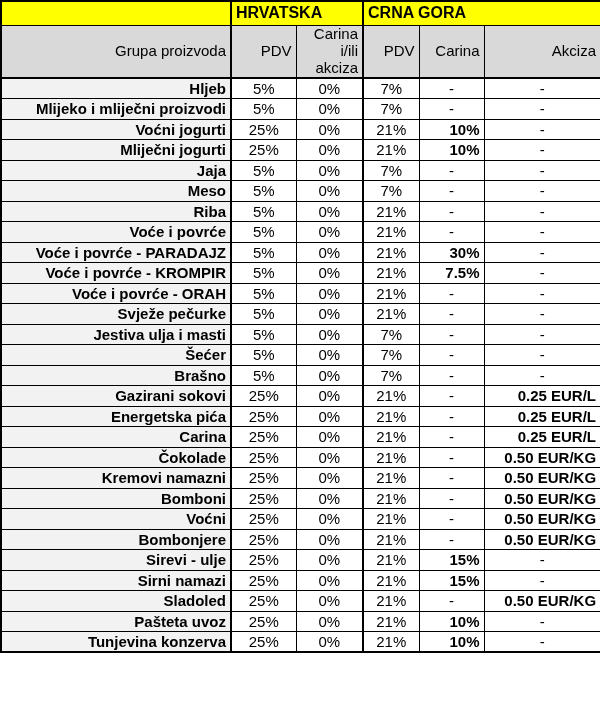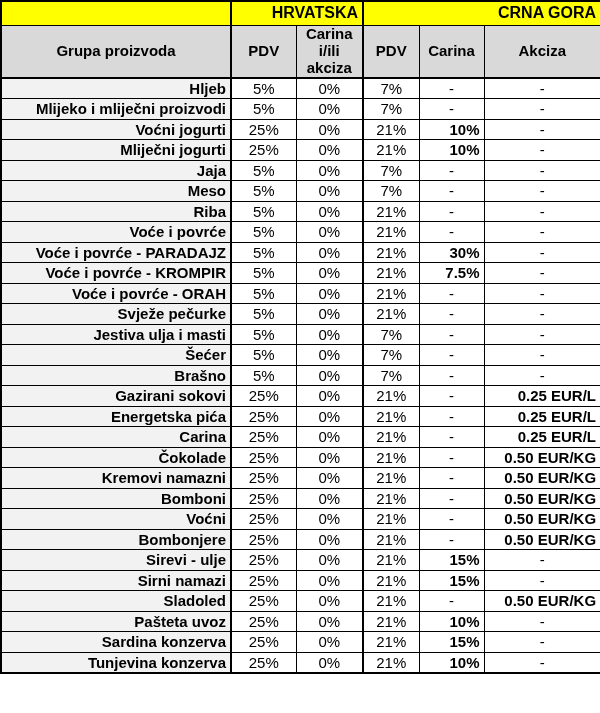--- a/index.html
+++ b/index.html
@@ -35,29 +35,29 @@
   col.c-carina-hr{ width:67px; }
   col.c-pdv-cg{ width:56px; }
   col.c-carina-cg{ width:65px; }
   col.c-akciza-cg{ width:117px; }
 
   tr.country-row th{
     background:var(--yellow);
     height:24px;
     font-size:16px;
     font-weight:bold;
-    text-align:right;
+    text-align:left;
     margin-top:48px;
   }
   tr.colhead-row th{
     background:var(--subhead);
     height:53px;
     font-size:15px;
-    font-weight:bold;
-    text-align:center;
+    font-weight:normal;
+    text-align:right;
     white-space:normal;
     line-height:1.12;
     border-bottom:2px solid var(--border);
   }
   tbody td{ height:20.5px; font-size:15px; }
   td.label{
     background:var(--rowlabel);
     font-weight:bold;
     text-align:right;
   }
@@ -304,28 +304,20 @@
       </tr>
       <tr>
         <td class="label">Pašteta uvoz</td>
         <td class="val thick-l">25%</td>
         <td class="val">0%</td>
         <td class="val thick-l">21%</td>
         <td class="val b">10%</td>
         <td class="val">-</td>
       </tr>
       <tr>
-        <td class="label">Sardina konzerva</td>
-        <td class="val thick-l">25%</td>
-        <td class="val">0%</td>
-        <td class="val thick-l">21%</td>
-        <td class="val b">15%</td>
-        <td class="val">-</td>
-      </tr>
-      <tr>
         <td class="label">Tunjevina konzerva</td>
         <td class="val thick-l">25%</td>
         <td class="val">0%</td>
         <td class="val thick-l">21%</td>
         <td class="val b">10%</td>
         <td class="val">-</td>
       </tr>
     </tbody>
 </table>
 

